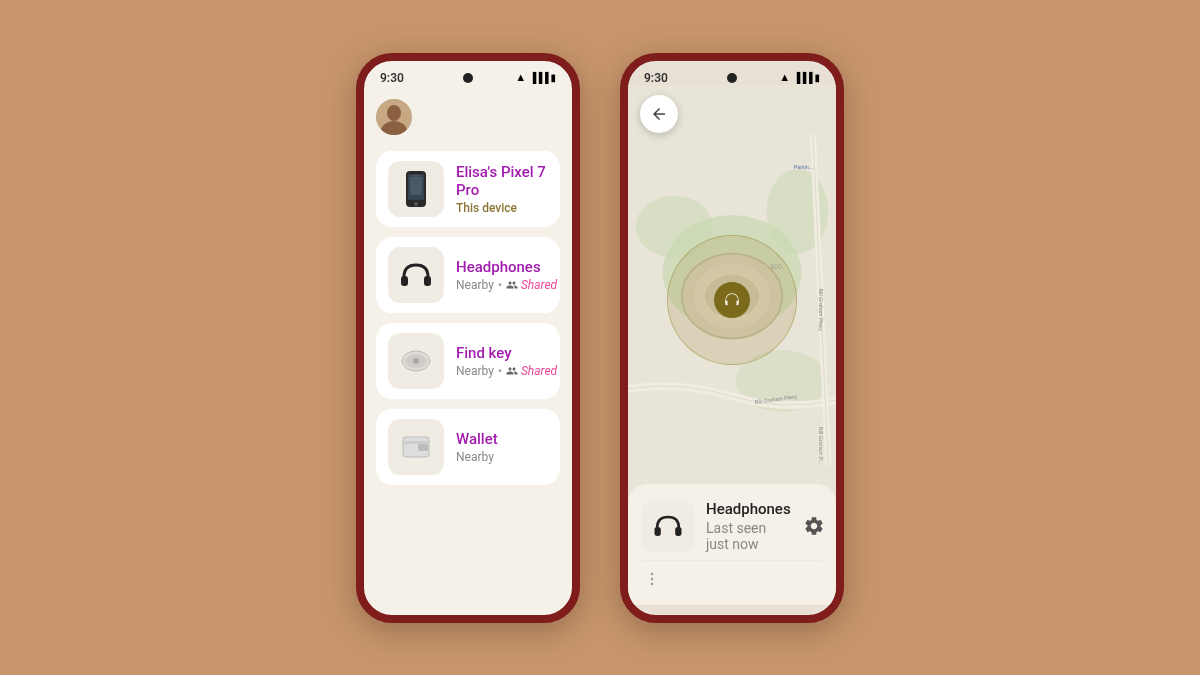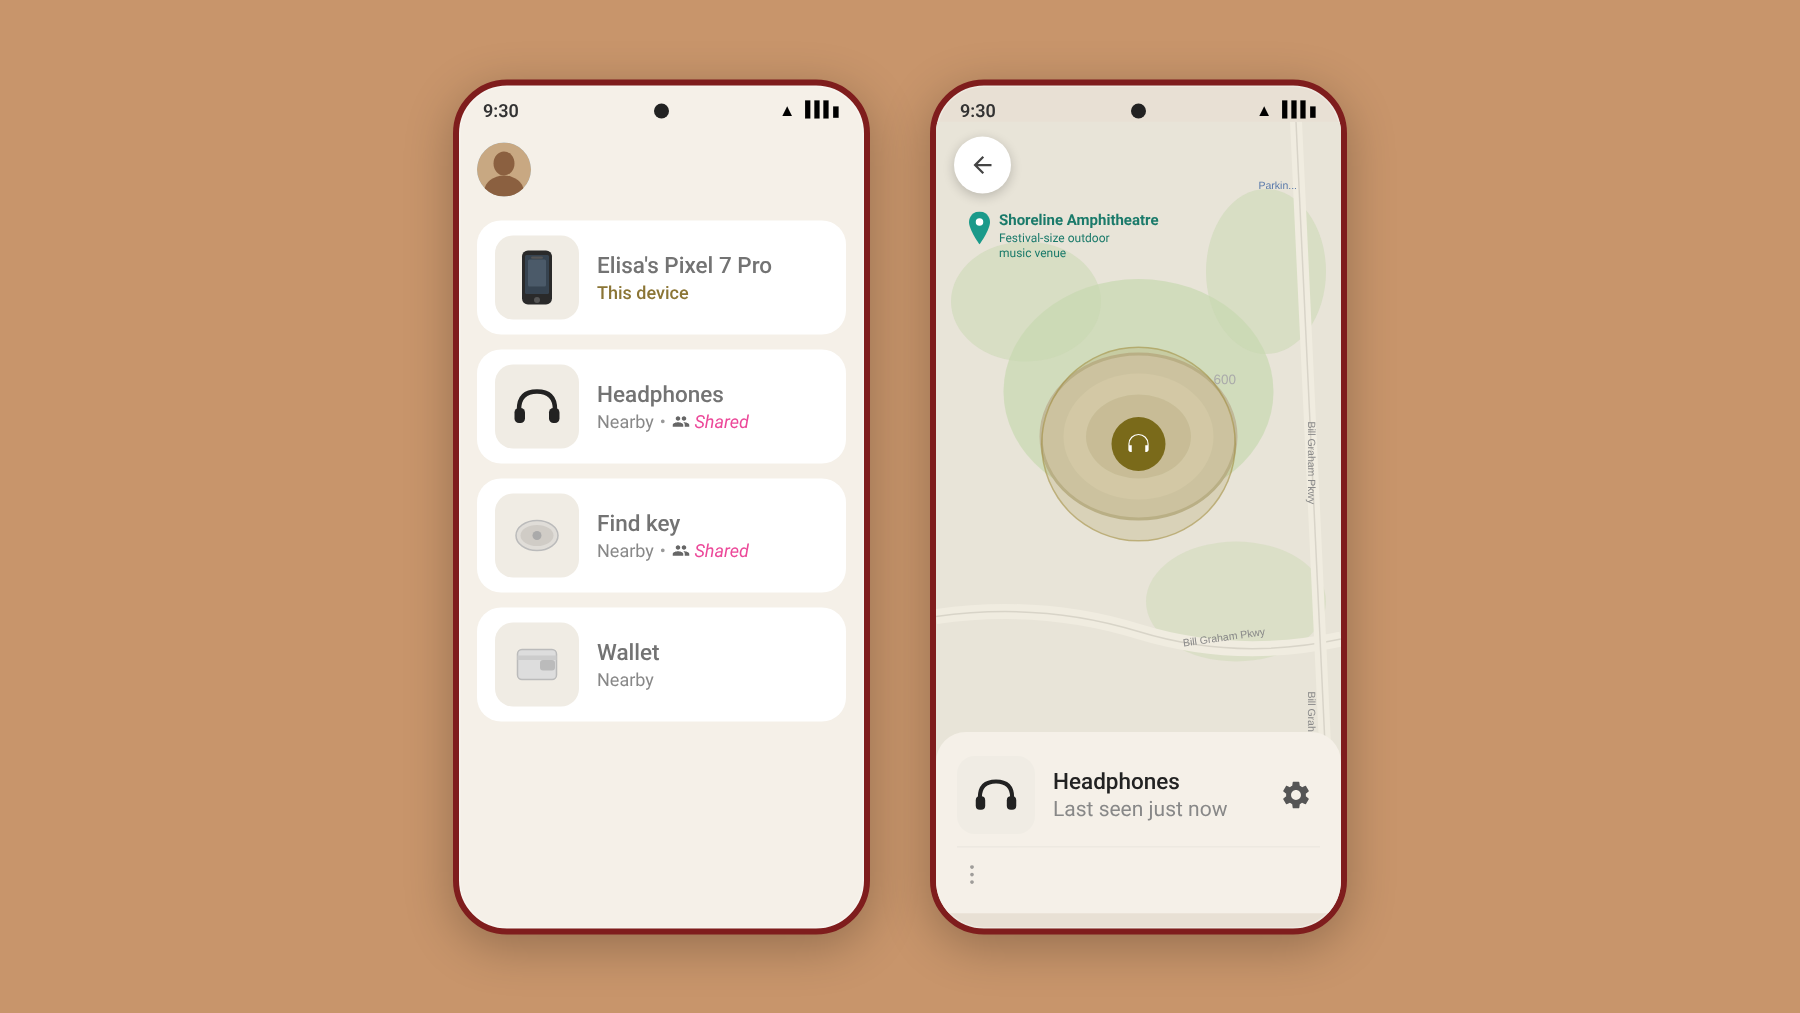--- a/index.html
+++ b/index.html
@@ -10,25 +10,25 @@
       display: flex;
       align-items: center;
       justify-content: center;
       gap: 40px;
       font-family: 'Google Sans', Roboto, Arial, sans-serif;
       overflow: hidden;
     }
 
     
     .phone {
-      width: 278px;
+      width: 224px;
       height: 570px;
       background: #f5f0e8;
       border-radius: 36px;
-      border: 4px solid #7f1d1d;
+      border: 8px solid #7f1d1d;
       position: relative;
       overflow: hidden;
       box-shadow: 0 8px 32px rgba(0,0,0,0.25), inset 0 0 0 1px rgba(255,255,255,0.3);
     }
 
     
     .phone-top {
       display: flex;
       justify-content: space-between;
       align-items: center;
@@ -110,21 +110,21 @@
       width: 40px;
       height: 40px;
       object-fit: contain;
     }
     .device-info {
       flex: 1;
     }
     .device-name {
       font-size: 15px;
       font-weight: 500;
-      color: #737373;
+      color: #a21caf;
     }
     .device-status {
       font-size: 12px;
       color: #888;
       margin-top: 2px;
       display: flex;
       align-items: center;
       gap: 4px;
       text-align: center;
     }
@@ -433,31 +433,20 @@
       </svg>
 
       
       <div class="back-btn">
         <svg width="18" height="18" viewBox="0 0 24 24" fill="#444">
           <path d="M20 11H7.83l5.59-5.59L12 4l-8 8 8 8 1.41-1.41L7.83 13H20v-2z"></path>
         </svg>
       </div>
 
       
-      <div class="venue-label">
-        <svg class="venue-pin" viewBox="0 0 18 22" xmlns="http://www.w3.org/2000/svg">
-          <path d="M9 0C5.13 0 2 3.13 2 7c0 5.25 7 15 7 15s7-9.75 7-15c0-3.87-3.13-7-7-7z" fill="#1a9a8a"></path>
-          <circle cx="9" cy="7" r="2.5" fill="white"></circle>
-        </svg>
-        <div class="venue-text">
-          <div class="venue-name">Shoreline Amphitheatre</div>
-          <div style="white-space:pre-line; color:#1a7a6a; font-size:8px;">Festival-size outdoor
-music venue</div>
-        </div>
-      </div>
 
       
       <div class="map-marker">
         <div class="accuracy-circle">
           <div class="device-dot">
             <svg width="18" height="18" viewBox="0 0 24 24" fill="white">
               <path d="M12 3a9 9 0 0 0-9 9v5c0 1.1.9 2 2 2h1v-6H4v-1a8 8 0 0 1 16 0v1h-2v6h1c1.1 0 2-.9 2-2v-5a9 9 0 0 0-9-9z"></path>
             </svg>
           </div>
         </div>

